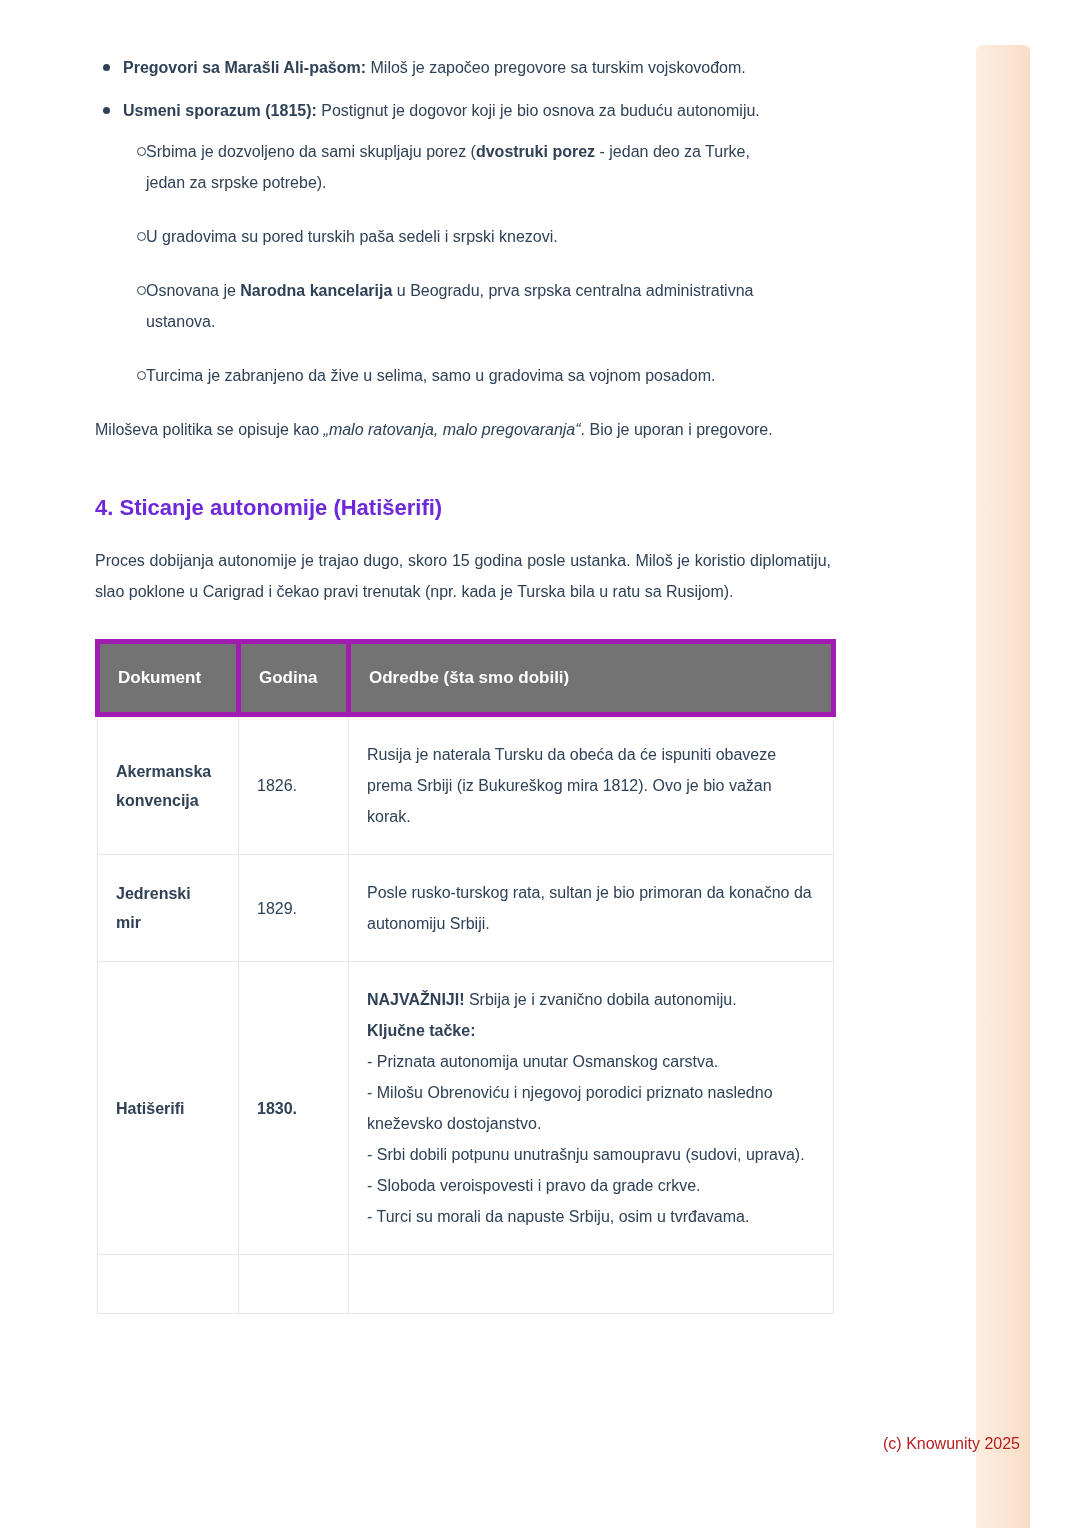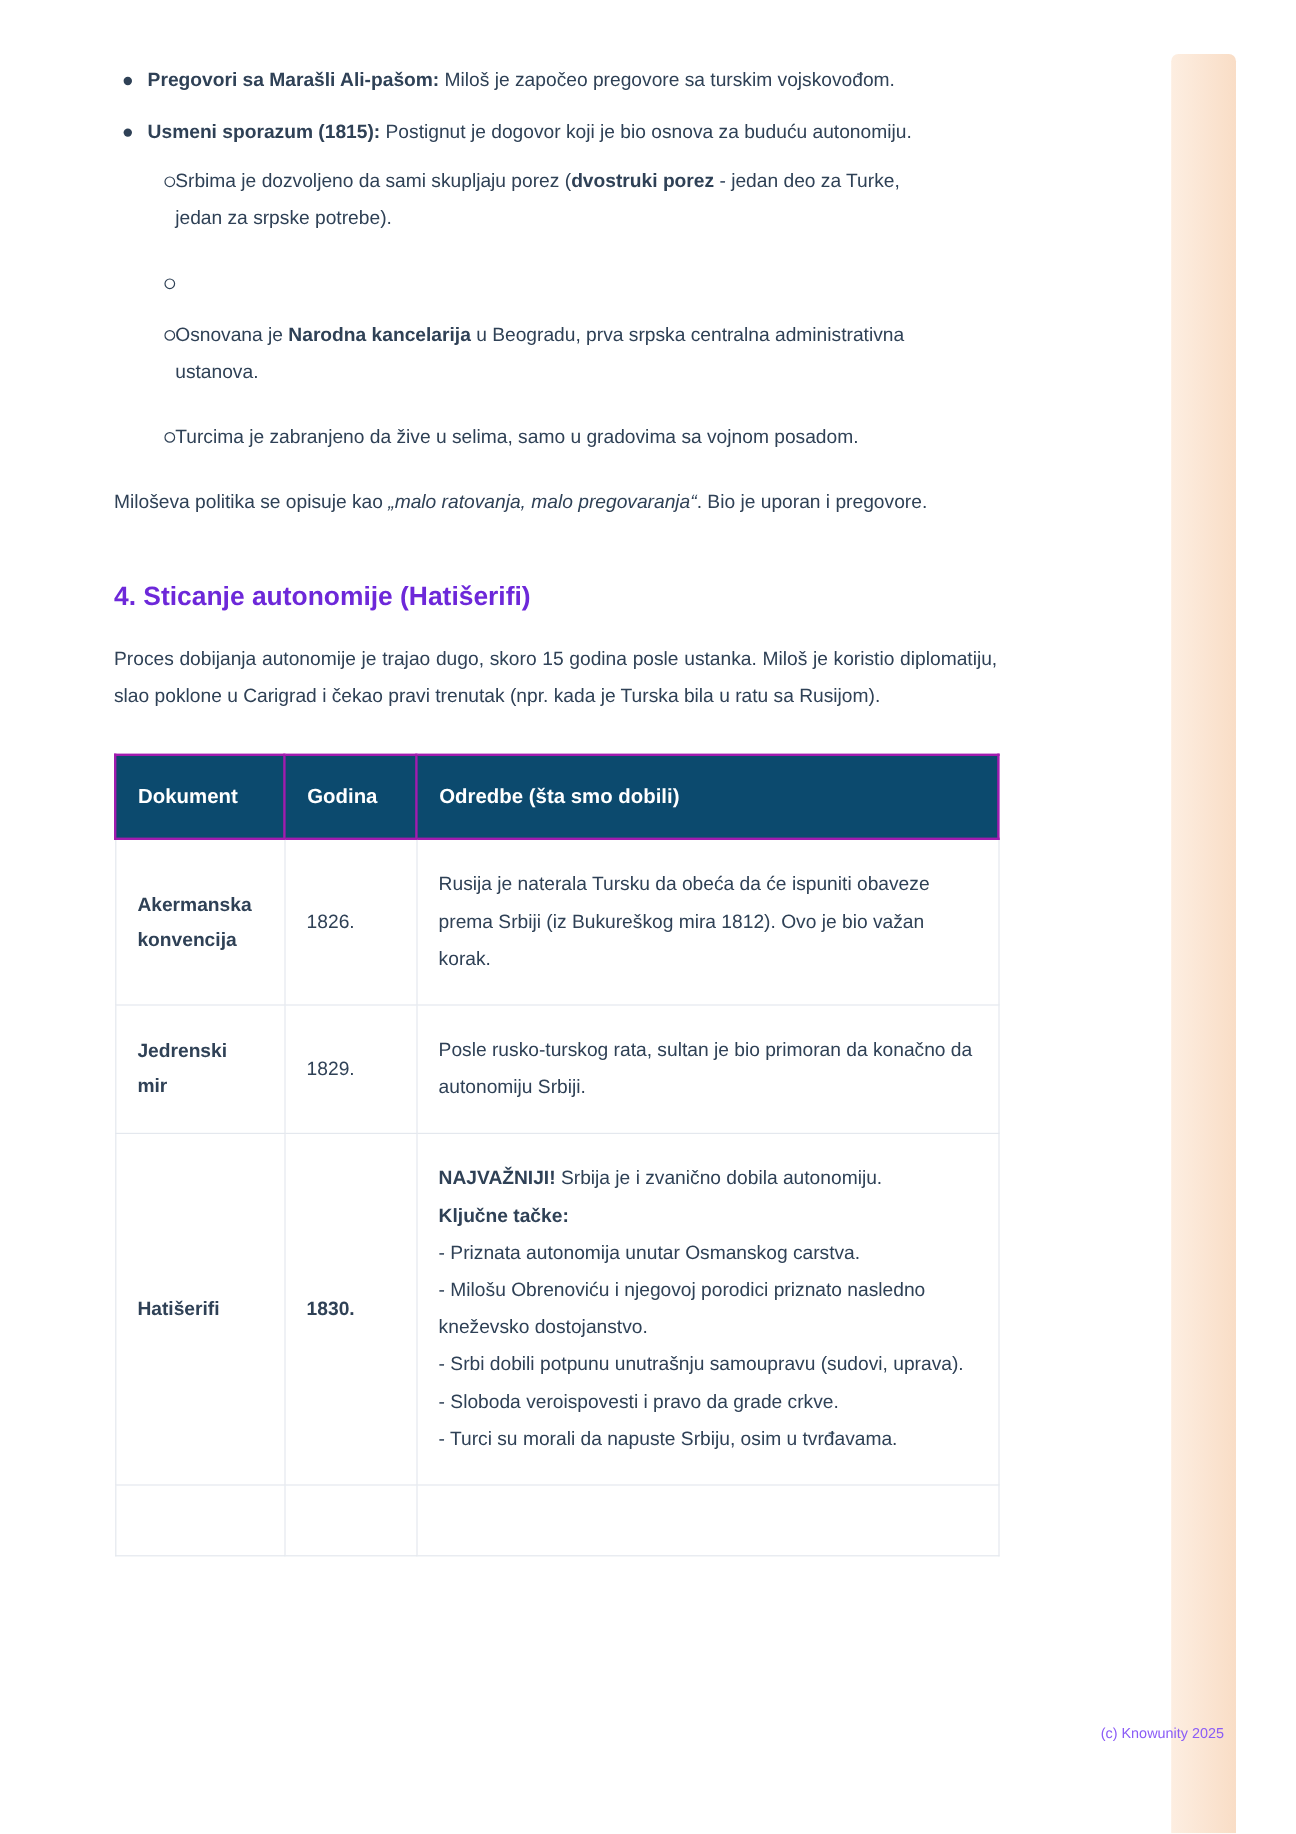--- a/index.html
+++ b/index.html
@@ -56,46 +56,46 @@
   .doc-table {
     margin-top:32px;
     width:736px;
     border-collapse:collapse;
     table-layout:fixed;
   }
   .doc-table col.c1 { width:141px; }
   .doc-table col.c2 { width:110px; }
   .doc-table col.c3 { width:485px; }
   .doc-table th {
-    background:#0c4a6e;
+    background:#737373;
     color:#ffffff;
     font-size:17px; font-weight:bold;
     text-align:left;
     padding:24px 18px;
-    border:2px solid #a21caf;
+    border:5px solid #a21caf;
   }
   .doc-table th + th { border-left:1px solid #f08045; }
   .doc-table td {
     border:1px solid #e4e8ee;
     padding:22px 18px;
     vertical-align:middle;
     color:#2f4156;
   }
   td.doc { font-weight:bold; line-height:29px; }
   td.year { }
   td.year.bold { font-weight:bold; }
   td.prov { }
   .prov-line { }
   .empty-row td { height:58px; padding:0; }
 
   .copyright {
     position:absolute;
     top:1436px; right:60px;
-    font-size:12px; line-height:16px;
-    color:#8b5cf6;
+    font-size:16px; line-height:16px;
+    color:#b91c1c;
   }
   b { font-weight:bold; }
 </style>
 </head>
 <body>
 
 <div class="page">
   <div class="stripe"></div>
 
   <main class="content">
@@ -115,20 +115,21 @@
         <ul class="list-sub">
           <li class="li-item">
             <div class="row">
               <span class="ring"></span>
               <div class="li-text"><span>Srbima je dozvoljeno da sami skupljaju porez (</span><b>dvostruki porez</b><span> - jedan deo za Turke, jedan za srpske potrebe).</span></div>
             </div>
           </li>
           <li class="li-item">
             <div class="row">
               <span class="ring"></span>
+              <div class="li-text">U gradovima su pored turskih paša sedeli i srpski knezovi.</div>
             </div>
           </li>
           <li class="li-item">
             <div class="row">
               <span class="ring"></span>
               <div class="li-text"><span>Osnovana je </span><b>Narodna kancelarija</b><span> u Beogradu, prva srpska centralna administrativna ustanova.</span></div>
             </div>
           </li>
           <li class="li-item">
             <div class="row">

